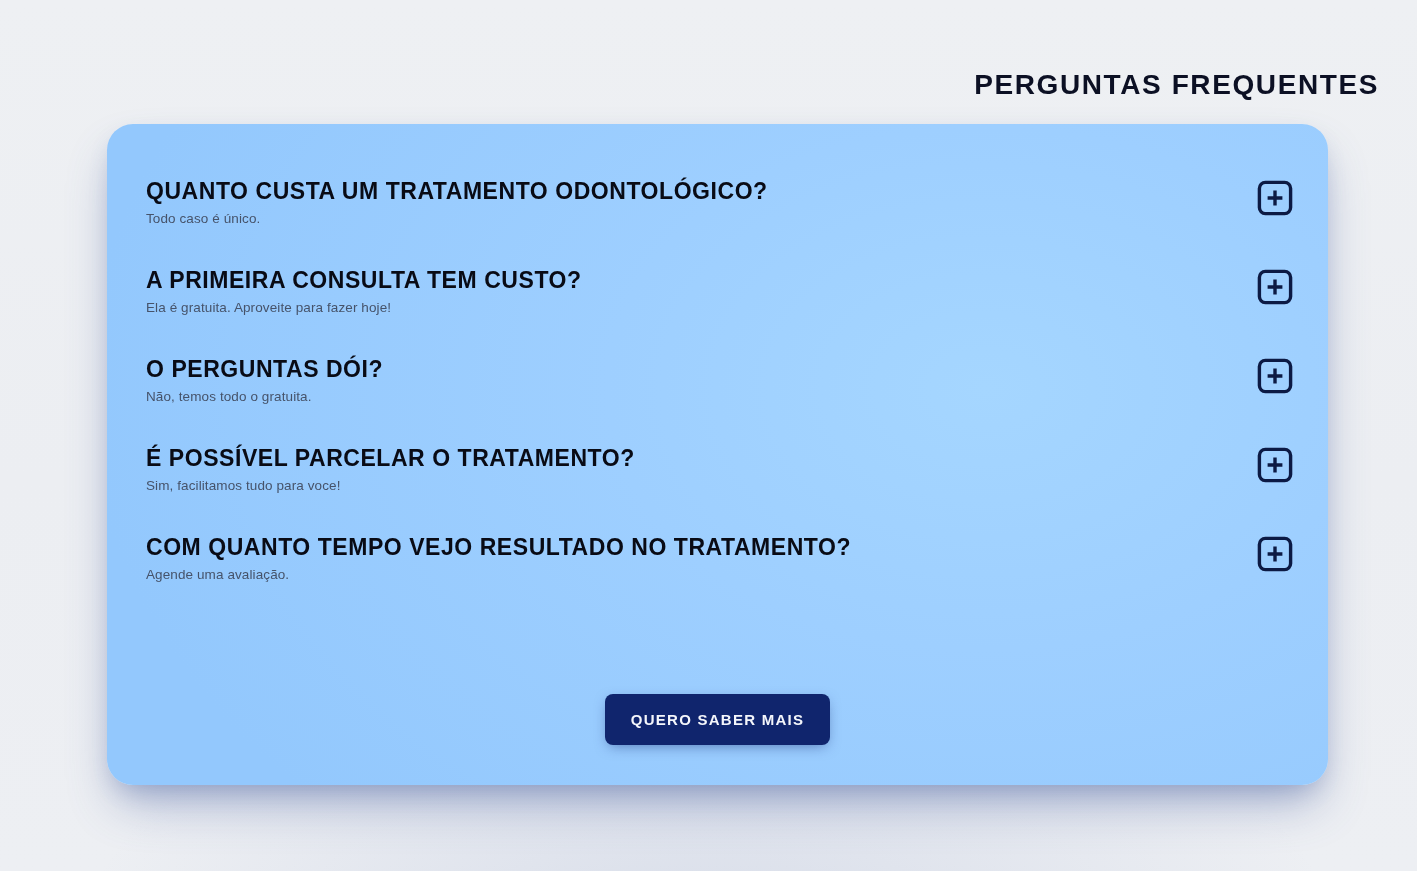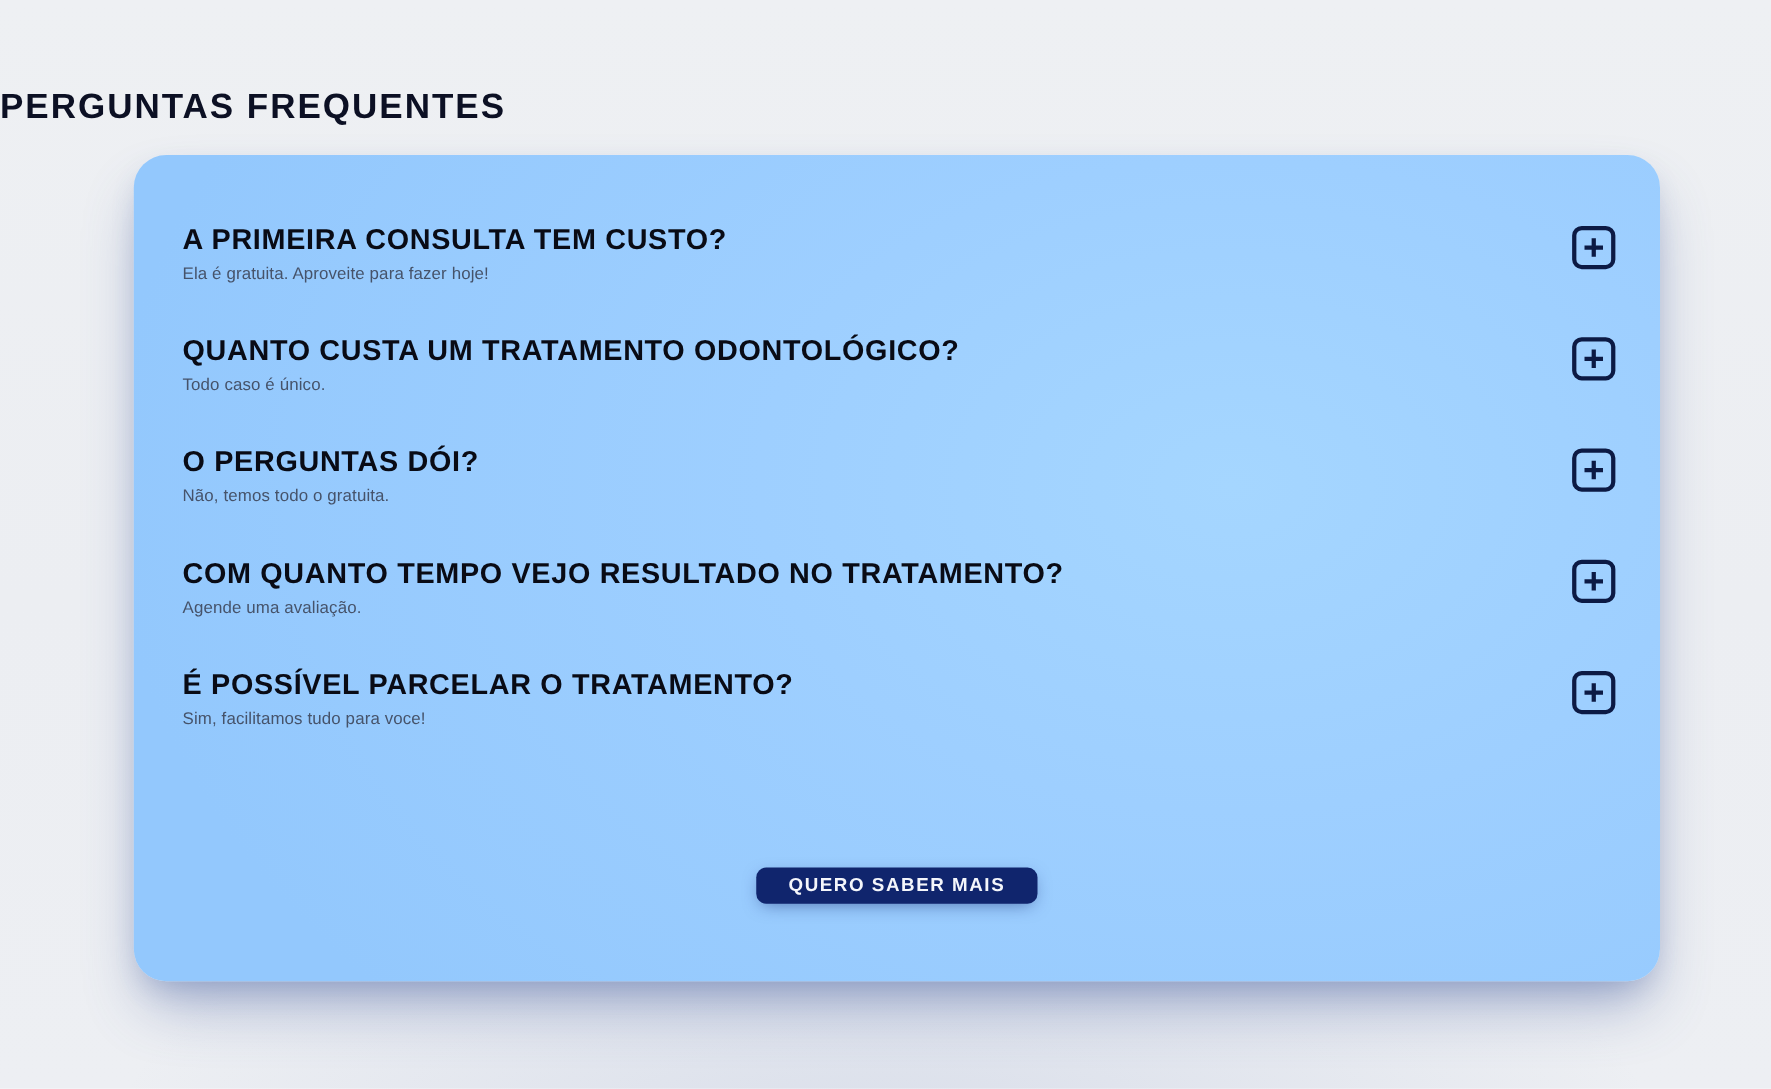--- a/index.html
+++ b/index.html
@@ -24,21 +24,21 @@
     width: 1417px;
     height: 871px;
   }
 
   
   .section-title {
     position: absolute;
     top: 68px;
     left: 0;
     width: 1379px;
-    text-align: left;
+    text-align: right;
     font-size: 28px;
     font-weight: 700;
     letter-spacing: 1.6px;
     color: #0c1024;
     line-height: 34px;
   }
 
   
   .faq-card {
     position: absolute;
@@ -118,21 +118,21 @@
     top: 570px;
     width: 1221px;
     display: flex;
     justify-content: center;
   }
 
   .cta-button {
     display: inline-flex;
     align-items: center;
     justify-content: center;
-    height: 29px;
+    height: 51px;
     padding: 4px 26px;
     border: none;
     border-radius: 8px;
     background: #10256d;
     color: #f4f6fb;
     font-family: "Liberation Sans", sans-serif;
     font-size: 15px;
     font-weight: 700;
     letter-spacing: 1.25px;
     cursor: pointer;
@@ -145,82 +145,82 @@
 <div class="page">
 
   <h2 class="section-title">PERGUNTAS FREQUENTES</h2>
 
   <section class="faq-card">
 
     <div class="faq-list">
 
       <div class="faq-row">
         <div class="faq-text">
+          <div class="faq-question">QUANTO CUSTA UM TRATAMENTO ODONTOLÓGICO?</div>
+          <div class="faq-answer">Todo caso é único.</div>
+        </div>
+        <button class="faq-toggle">
+          <span>
+            <svg width="36" height="36" viewBox="0 0 36 36" fill="none" aria-hidden="true">
+              <rect x="2.4" y="2.4" width="31.2" height="31.2" rx="6" stroke="#0c1a44" stroke-width="3.4"></rect>
+              <path d="M18 10.6 V25.4 M10.6 18 H25.4" stroke="#0c1a44" stroke-width="3.4" stroke-linecap="butt"></path>
+            </svg>
+          </span>
+        </button>
+      </div>
+
+      <div class="faq-row">
+        <div class="faq-text">
           <div class="faq-question">A PRIMEIRA CONSULTA TEM CUSTO?</div>
           <div class="faq-answer">Ela é gratuita. Aproveite para fazer hoje!</div>
         </div>
         <button class="faq-toggle">
           <span>
             <svg width="36" height="36" viewBox="0 0 36 36" fill="none" aria-hidden="true">
               <rect x="2.4" y="2.4" width="31.2" height="31.2" rx="6" stroke="#0c1a44" stroke-width="3.4"></rect>
               <path d="M18 10.6 V25.4 M10.6 18 H25.4" stroke="#0c1a44" stroke-width="3.4" stroke-linecap="butt"></path>
             </svg>
           </span>
         </button>
       </div>
 
       <div class="faq-row">
         <div class="faq-text">
-          <div class="faq-question">QUANTO CUSTA UM TRATAMENTO ODONTOLÓGICO?</div>
-          <div class="faq-answer">Todo caso é único.</div>
-        </div>
-        <button class="faq-toggle">
-          <span>
-            <svg width="36" height="36" viewBox="0 0 36 36" fill="none" aria-hidden="true">
-              <rect x="2.4" y="2.4" width="31.2" height="31.2" rx="6" stroke="#0c1a44" stroke-width="3.4"></rect>
-              <path d="M18 10.6 V25.4 M10.6 18 H25.4" stroke="#0c1a44" stroke-width="3.4" stroke-linecap="butt"></path>
-            </svg>
-          </span>
-        </button>
-      </div>
-
-      <div class="faq-row">
-        <div class="faq-text">
           <div class="faq-question">O PERGUNTAS DÓI?</div>
           <div class="faq-answer">Não, temos todo o gratuita.</div>
         </div>
         <button class="faq-toggle">
           <span>
             <svg width="36" height="36" viewBox="0 0 36 36" fill="none" aria-hidden="true">
               <rect x="2.4" y="2.4" width="31.2" height="31.2" rx="6" stroke="#0c1a44" stroke-width="3.4"></rect>
               <path d="M18 10.6 V25.4 M10.6 18 H25.4" stroke="#0c1a44" stroke-width="3.4" stroke-linecap="butt"></path>
             </svg>
           </span>
         </button>
       </div>
 
       <div class="faq-row">
         <div class="faq-text">
+          <div class="faq-question">É POSSÍVEL PARCELAR O TRATAMENTO?</div>
+          <div class="faq-answer">Sim, facilitamos tudo para voce!</div>
+        </div>
+        <button class="faq-toggle">
+          <span>
+            <svg width="36" height="36" viewBox="0 0 36 36" fill="none" aria-hidden="true">
+              <rect x="2.4" y="2.4" width="31.2" height="31.2" rx="6" stroke="#0c1a44" stroke-width="3.4"></rect>
+              <path d="M18 10.6 V25.4 M10.6 18 H25.4" stroke="#0c1a44" stroke-width="3.4" stroke-linecap="butt"></path>
+            </svg>
+          </span>
+        </button>
+      </div>
+
+      <div class="faq-row">
+        <div class="faq-text">
           <div class="faq-question">COM QUANTO TEMPO VEJO RESULTADO NO TRATAMENTO?</div>
           <div class="faq-answer">Agende uma avaliação.</div>
-        </div>
-        <button class="faq-toggle">
-          <span>
-            <svg width="36" height="36" viewBox="0 0 36 36" fill="none" aria-hidden="true">
-              <rect x="2.4" y="2.4" width="31.2" height="31.2" rx="6" stroke="#0c1a44" stroke-width="3.4"></rect>
-              <path d="M18 10.6 V25.4 M10.6 18 H25.4" stroke="#0c1a44" stroke-width="3.4" stroke-linecap="butt"></path>
-            </svg>
-          </span>
-        </button>
-      </div>
-
-      <div class="faq-row">
-        <div class="faq-text">
-          <div class="faq-question">É POSSÍVEL PARCELAR O TRATAMENTO?</div>
-          <div class="faq-answer">Sim, facilitamos tudo para voce!</div>
         </div>
         <button class="faq-toggle">
           <span>
             <svg width="36" height="36" viewBox="0 0 36 36" fill="none" aria-hidden="true">
               <rect x="2.4" y="2.4" width="31.2" height="31.2" rx="6" stroke="#0c1a44" stroke-width="3.4"></rect>
               <path d="M18 10.6 V25.4 M10.6 18 H25.4" stroke="#0c1a44" stroke-width="3.4" stroke-linecap="butt"></path>
             </svg>
           </span>
         </button>
       </div>

